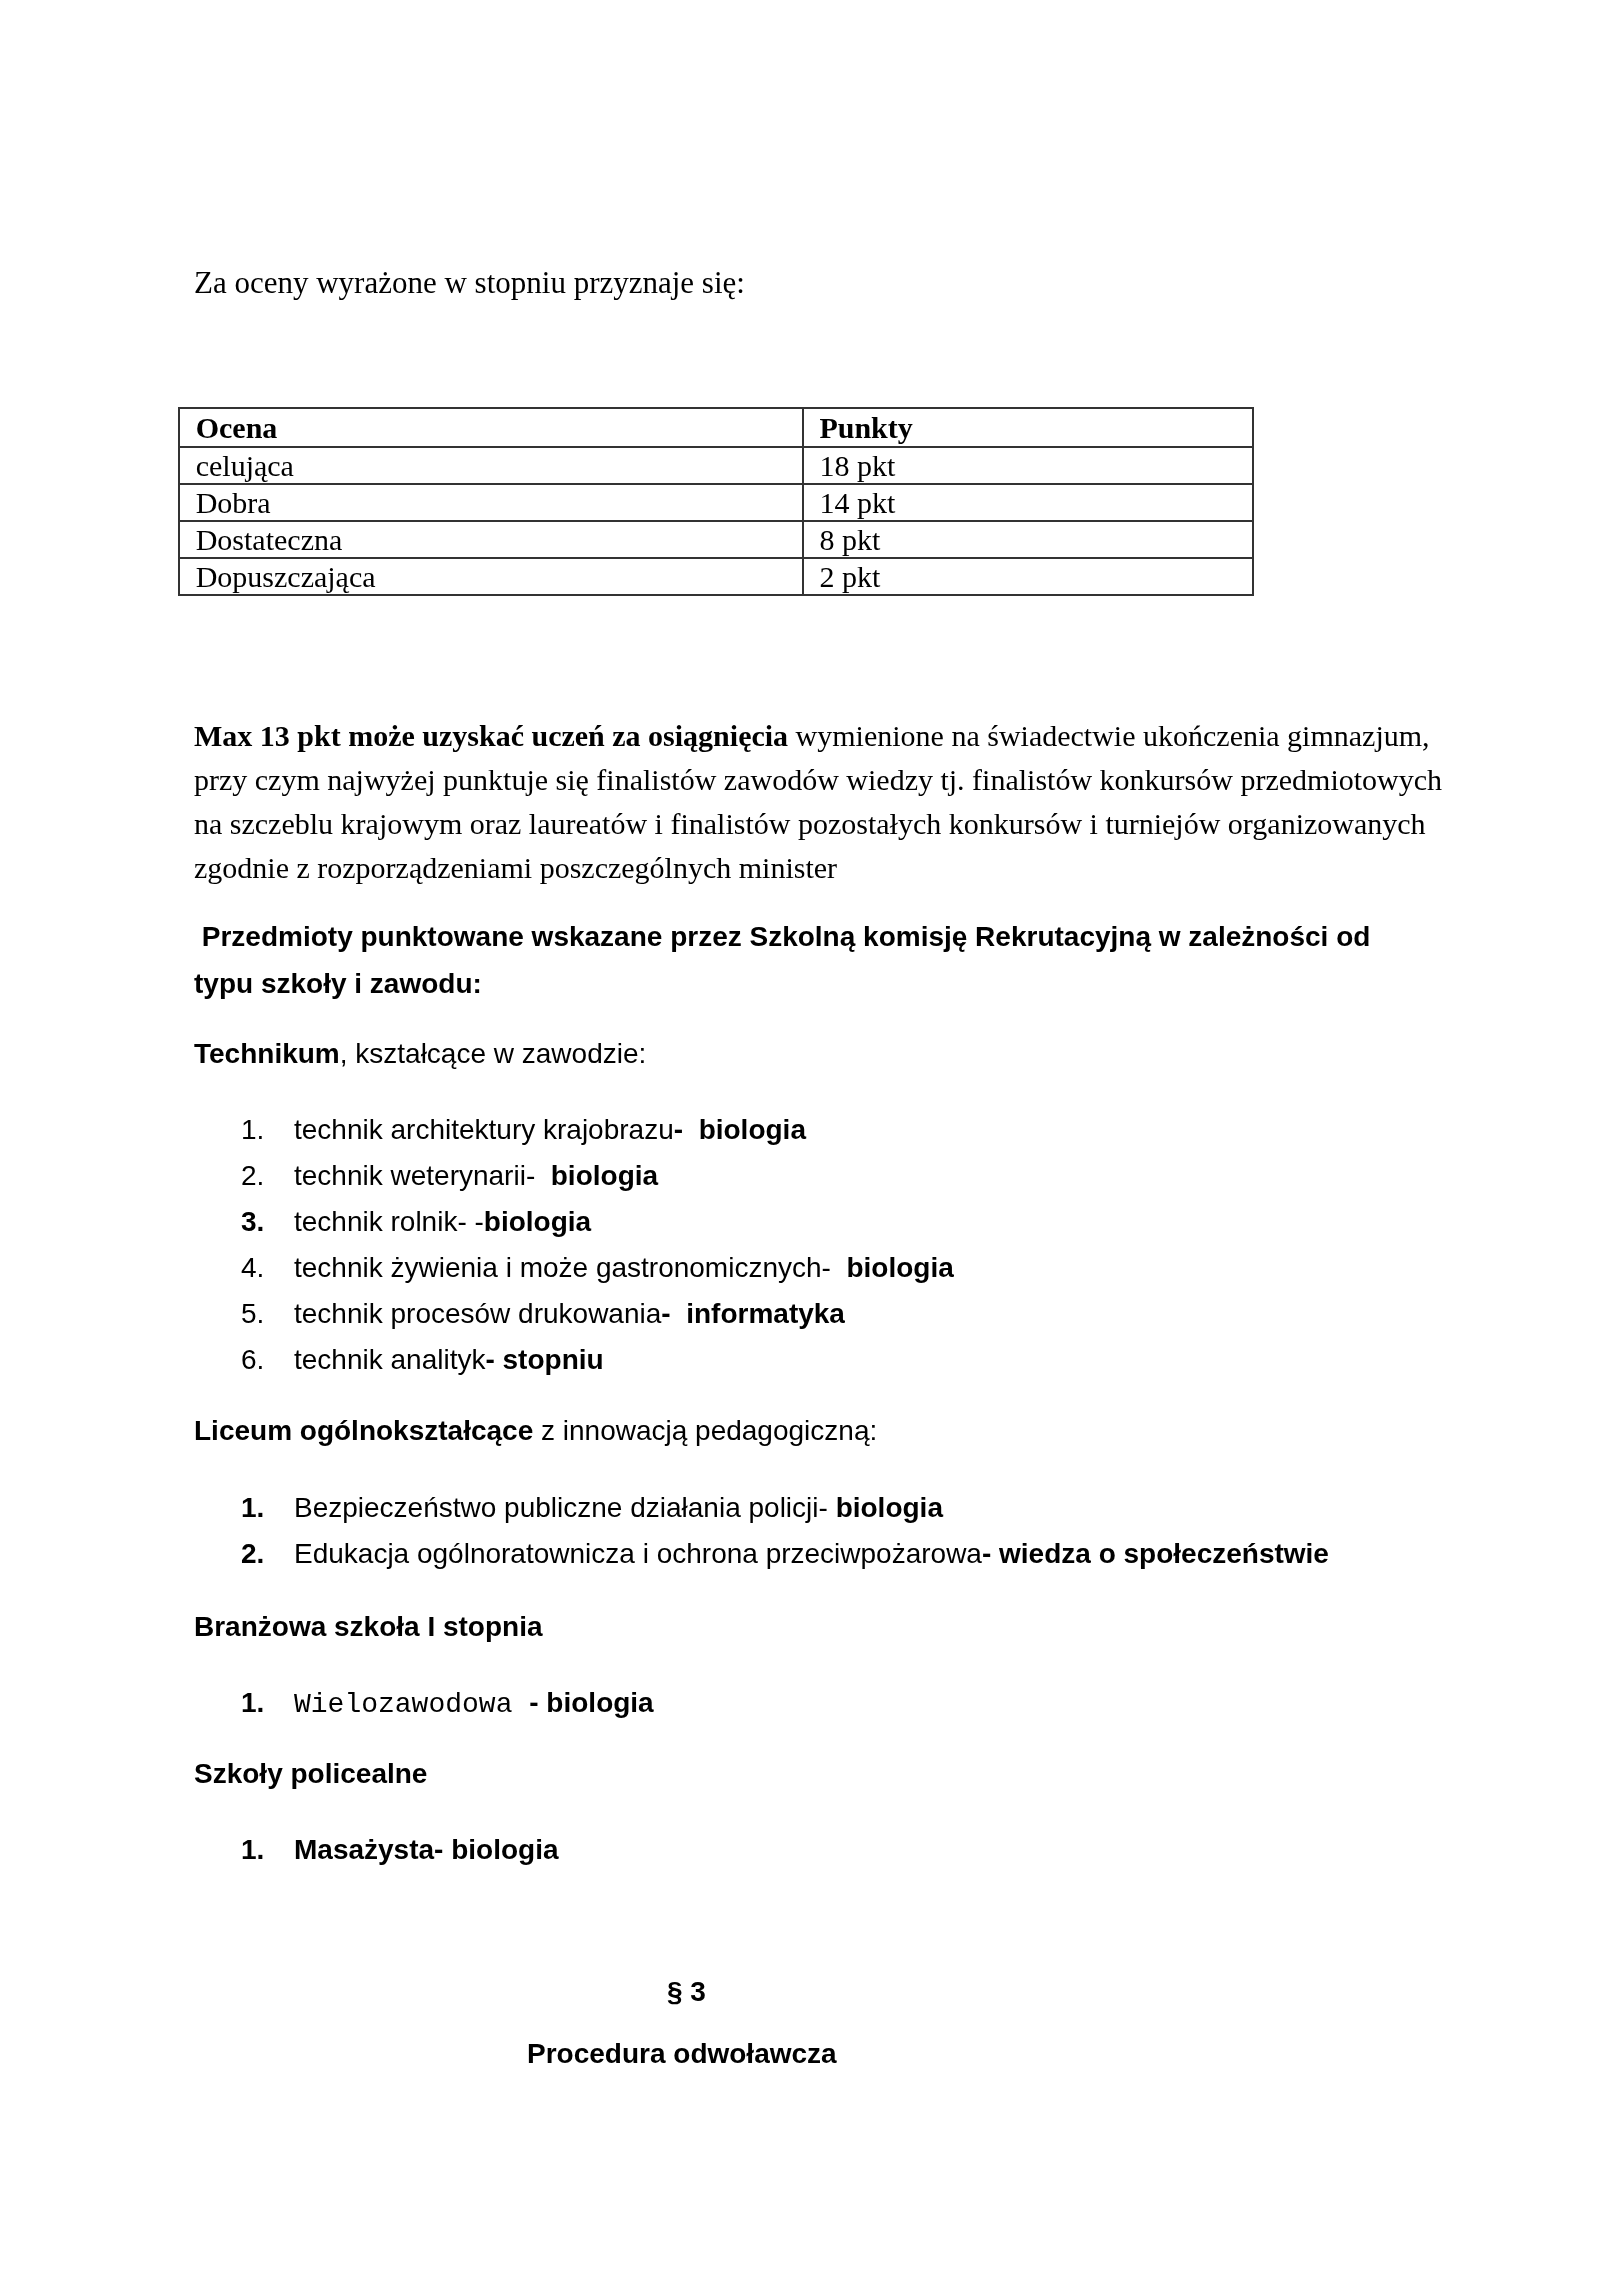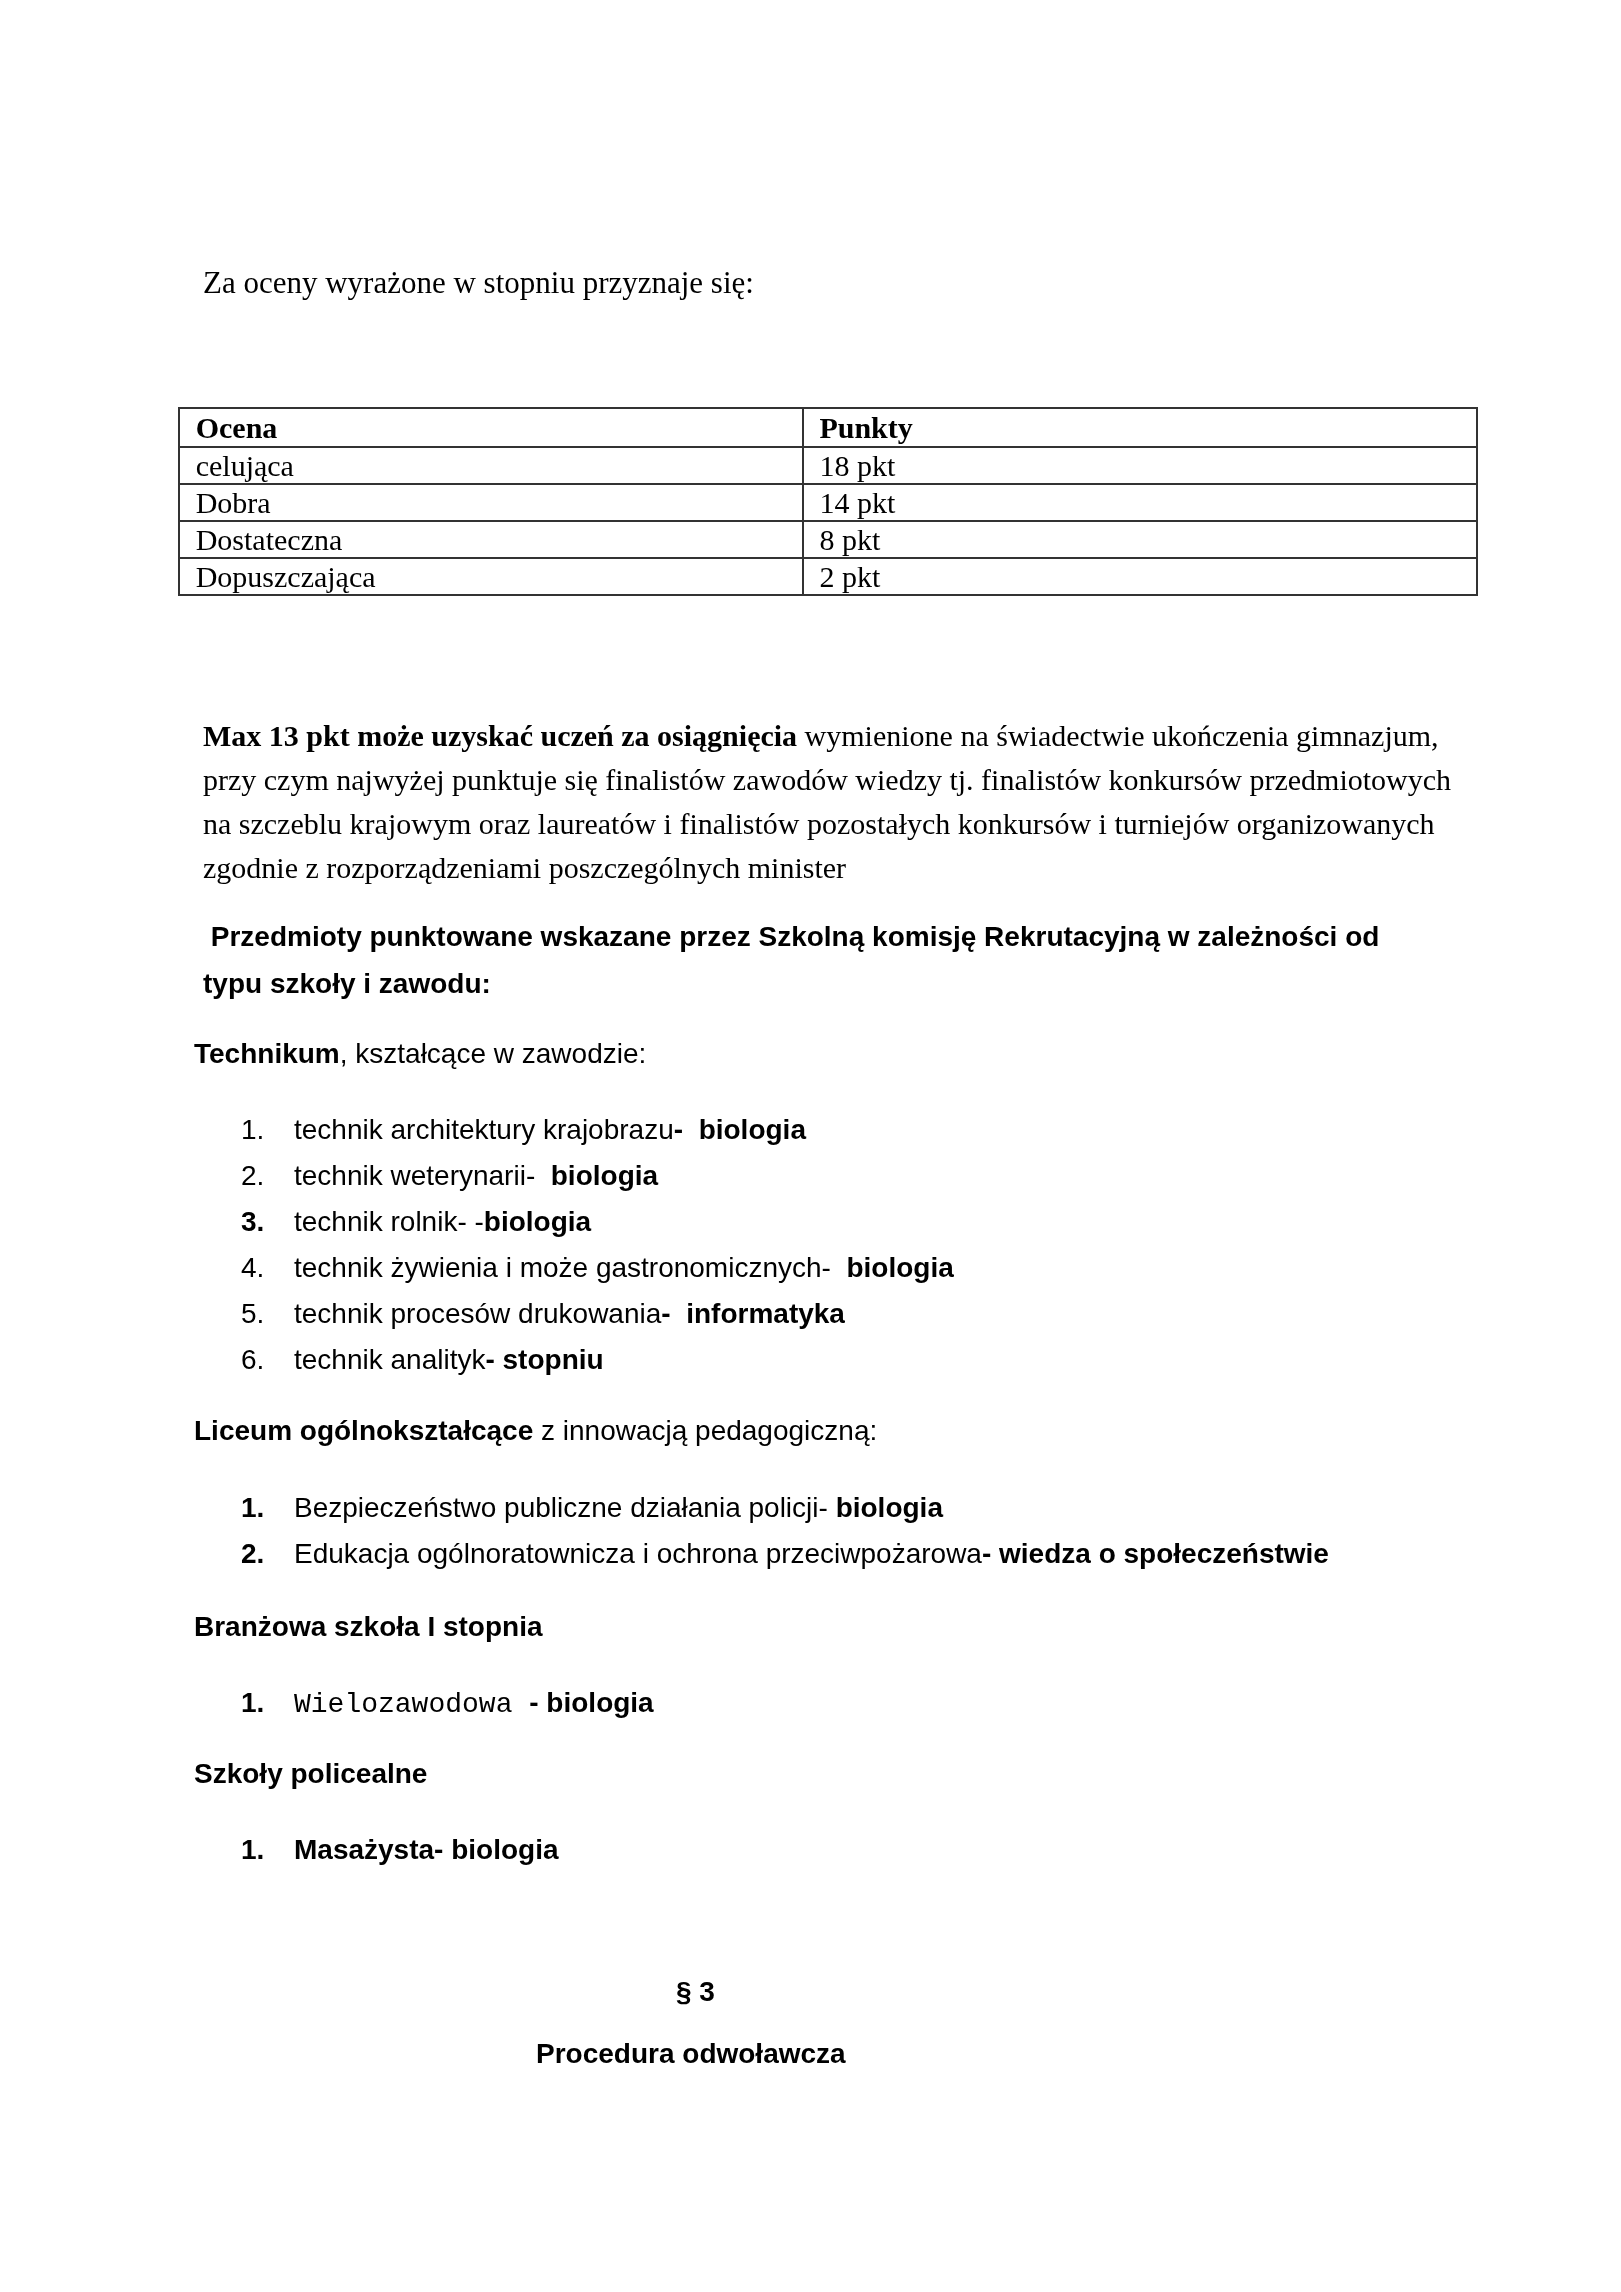--- a/index.html
+++ b/index.html
@@ -1,23 +1,23 @@
 <!DOCTYPE html>
 <html><head>
 <meta charset="utf-8">
 <style>
   html, body { margin: 0; padding: 0; background: #ffffff; }
   body { width: 1621px; height: 2293px; position: relative; overflow: hidden; color: #000; }
   .serif { font-family: "Liberation Serif", "DejaVu Serif", serif; }
   .sans { font-family: "Liberation Sans", "DejaVu Sans", sans-serif; }
-  .abs { position: absolute; margin-left: 9px; }
+  .abs { position: absolute; }
 
   #intro { left: 194px; top: 265px; font-size: 31px; }
 
-  #grade-table { position: absolute; left: 178px; top: 407px; width: 1300px; border-collapse: collapse; font-size: 30px; }
+  #grade-table { position: absolute; left: 178px; top: 407px; width: 1076px; border-collapse: collapse; font-size: 30px; }
   #grade-table td, #grade-table th { border: 2px solid #333; padding: 0 0 0 15.7px; height: 35px; line-height: 35px; text-align: left; font-weight: normal; vertical-align: middle; }
   #grade-table th { font-weight: bold; height: 37px; }
   #grade-table .c1 { width: 606px; }
 
   #achievements { left: 194px; top: 714px; width: 1264px; font-size: 30px; line-height: 44px; }
   #achievements b { font-weight: bold; }
 
   #subjects-heading { left: 194px; top: 913px; width: 1225px; font-size: 28px; line-height: 47px; font-weight: bold; }
   .section-heading { position: absolute; left: 194px; font-size: 28px; line-height: 39px; }
   .section-heading b { font-weight: bold; }

